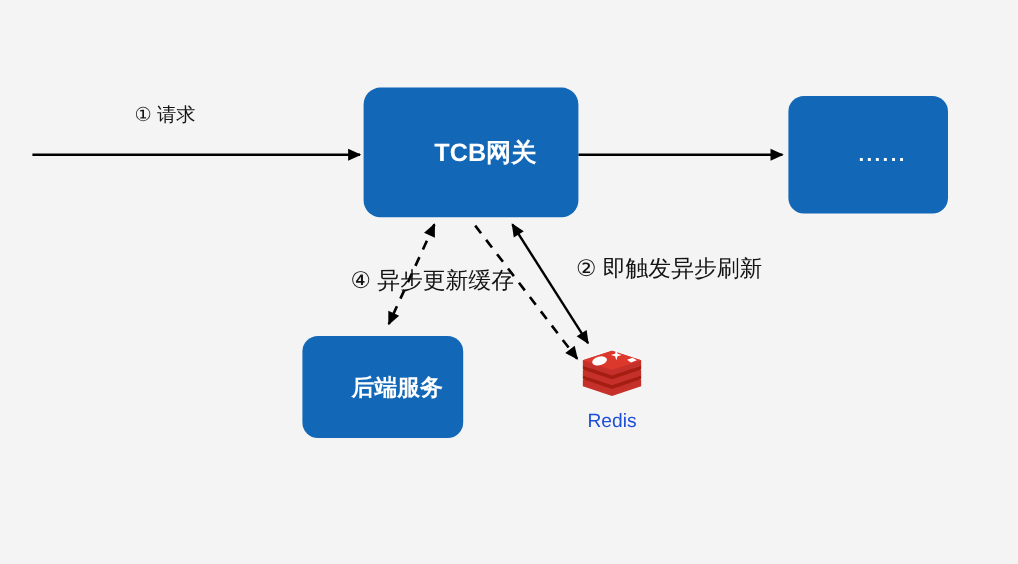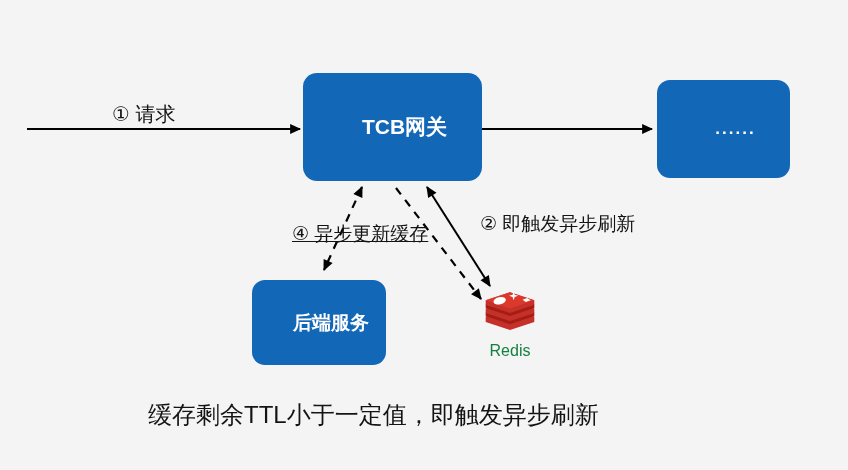--- a/index.html
+++ b/index.html
@@ -32,40 +32,40 @@
   }
   #node-gateway    { left: 303px; top: 73px;  width: 179px; height: 108px; border-radius: 14px; font-size: 21px; }
   #node-downstream { left: 657px; top: 80px;  width: 133px; height: 98px;  border-radius: 13px; font-size: 17px; letter-spacing: 2px; }
   #node-backend    { left: 232px; top: 280px; width: 134px; height: 85px;  border-radius: 13px; font-size: 19px; margin-left: 20px; }
   .ann {
     position: absolute;
     color: #141414;
     font-size: 19px;
     white-space: nowrap;
   }
-  #ann-step1 { left: 112px; top: 101px;  font-size: 20px; }
+  #ann-step1 { left: 112px; top: 86px;  font-size: 16px; }
   #ann-step2 { left: 480px; top: 211px; }
   #ann-step3 { left: 518px; top: 27px;  }
-  #ann-step4 { left: 292px; top: 221px; text-decoration: underline; }
+  #ann-step4 { left: 292px; top: 221px; }
   #caption {
     position: absolute;
     left: 148px; top: 399px;
     font-size: 24px;
     color: #141414;
     white-space: nowrap;
   }
   #redis-group {
     position: absolute;
     left: 483px; top: 289px;
     width: 54px;
     text-align: center;
   }
   #redis-label {
     font-size: 16px;
-    color: #15803d;
+    color: #1d4ed8;
     margin-top: 3px;
   }
 </style>
 </head>
 <body>
 
 <div class="stage">
 
   <svg id="arrows" width="848" height="470" viewBox="0 0 848 470">
     <defs>
@@ -119,15 +119,14 @@
       <path d="M34 2 L35.2 5.8 L39 7 L35.2 8.2 L34 12 L32.8 8.2 L29 7 L32.8 5.8 Z" fill="#ffffff"></path>
       <path d="M44 11.5 L49 9.5 L53 12 L47.5 14 Z" fill="#ffffff"></path>
     </svg>
     <div id="redis-label">Redis</div>
   </div>
 
   <div class="ann" id="ann-step1">① 请求</div>
   <div class="ann" id="ann-step2">② 即触发异步刷新</div>
   <div class="ann" id="ann-step4">④ 异步更新缓存</div>
 
-  <div id="caption">缓存剩余TTL小于一定值，即触发异步刷新</div>
 
 </div>
 
 </body></html>

